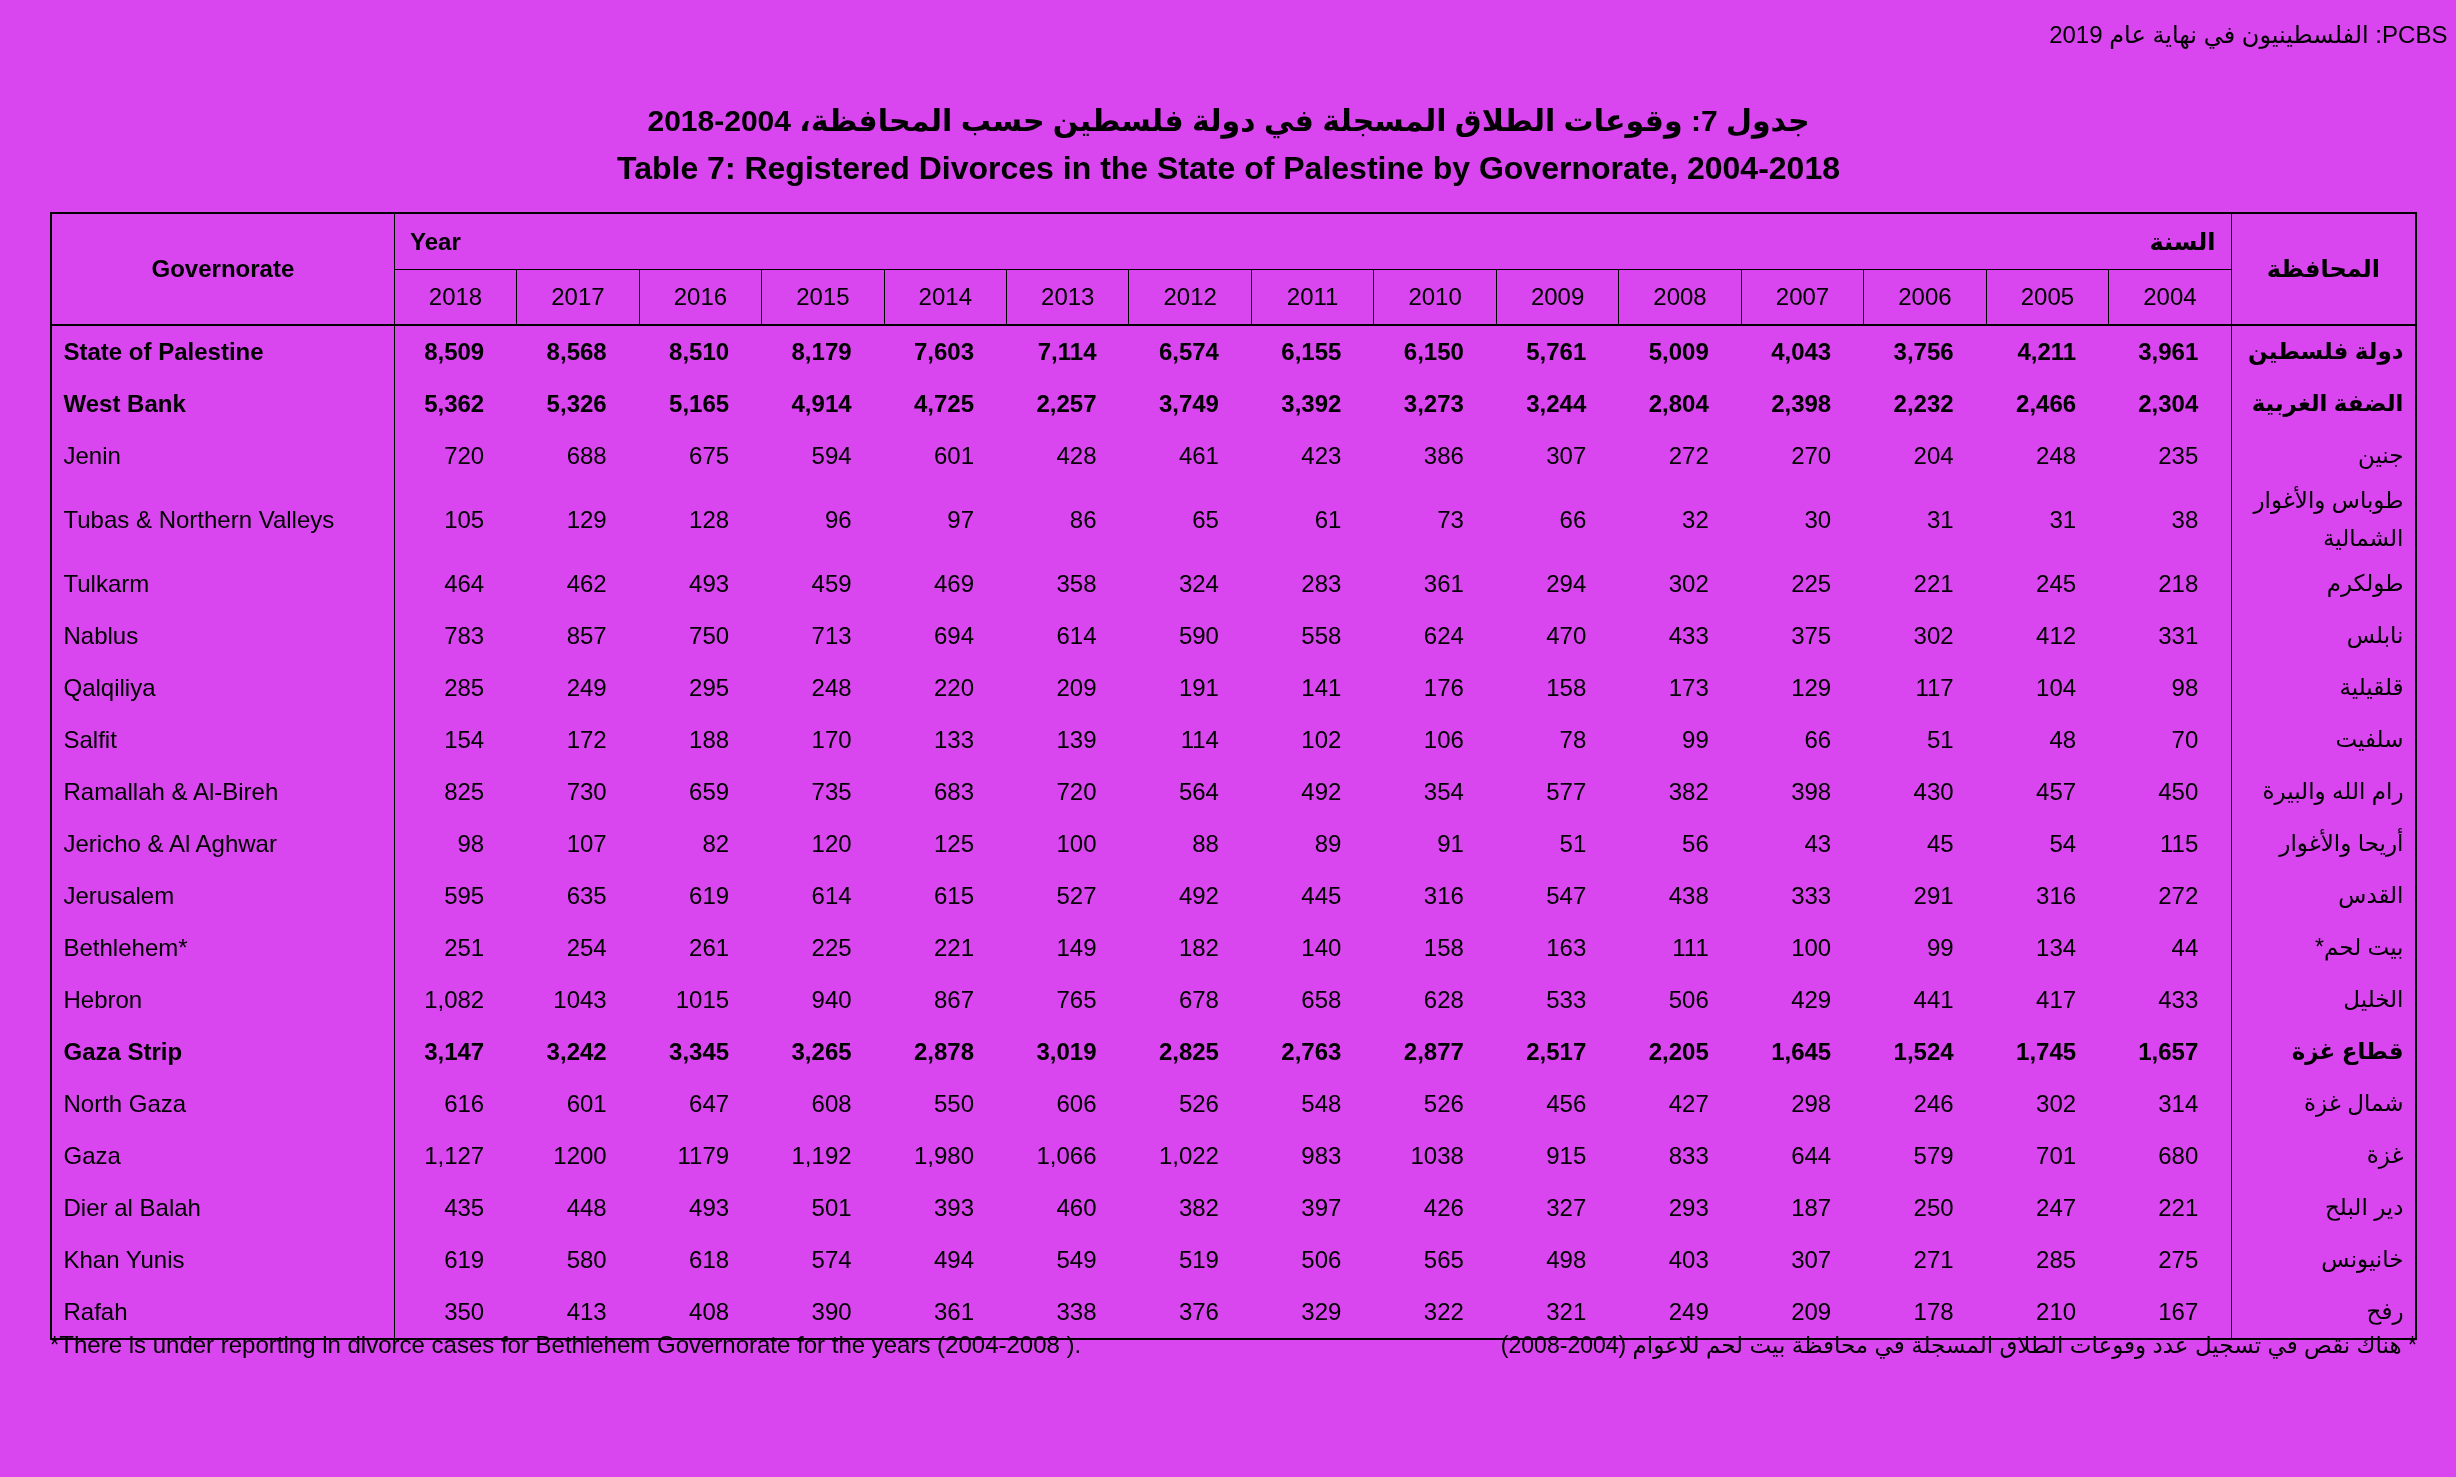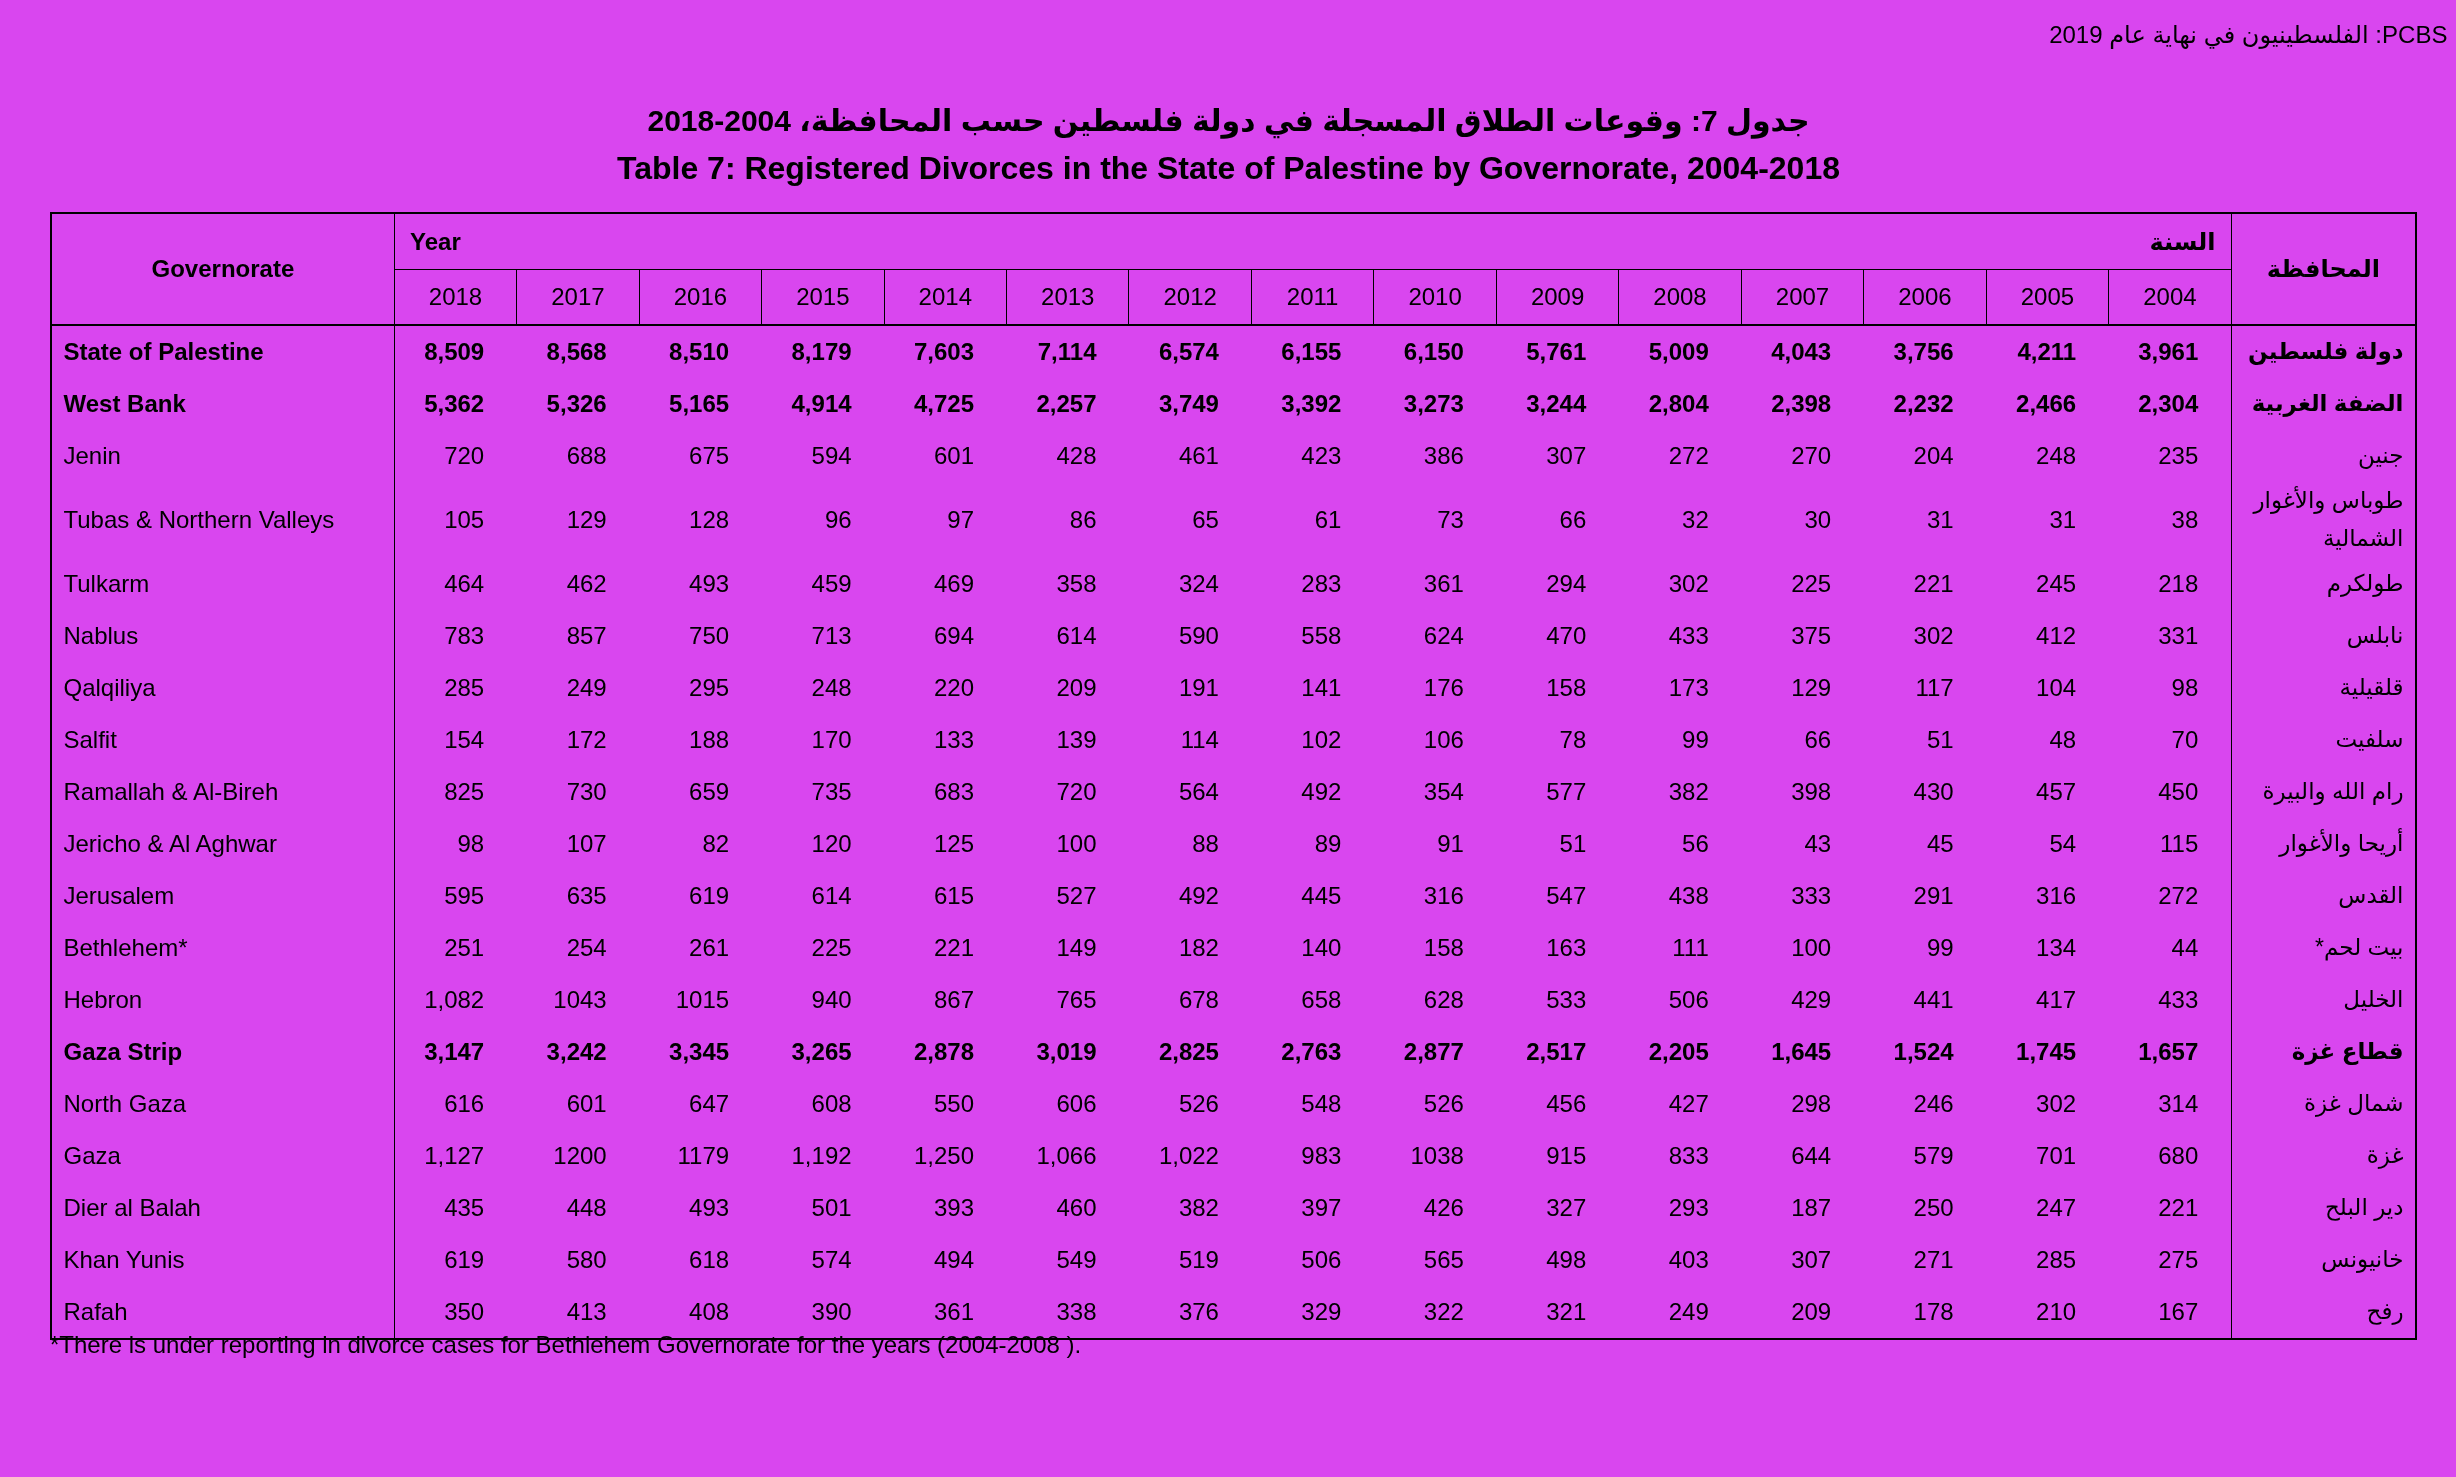--- a/index.html
+++ b/index.html
@@ -479,21 +479,21 @@
             <td class="cell-num">302</td>
             <td class="cell-num">314</td>
             <td class="cell-ar">شمال غزة</td>
           </tr>
           <tr>
             <td class="cell-label">Gaza</td>
             <td class="cell-num">1,127</td>
             <td class="cell-num">1200</td>
             <td class="cell-num">1179</td>
             <td class="cell-num">1,192</td>
-            <td class="cell-num">1,250</td>
+            <td class="cell-num">1,980</td>
             <td class="cell-num">1,066</td>
             <td class="cell-num">1,022</td>
             <td class="cell-num">983</td>
             <td class="cell-num">1038</td>
             <td class="cell-num">915</td>
             <td class="cell-num">833</td>
             <td class="cell-num">644</td>
             <td class="cell-num">579</td>
             <td class="cell-num">701</td>
             <td class="cell-num">680</td>
@@ -555,16 +555,17 @@
             <td class="cell-num">210</td>
             <td class="cell-num">167</td>
             <td class="cell-ar">رفح</td>
           </tr>
         </tbody>
     </table>
   </div>
 
   <div class="footnotes">
     <div class="footnote-en">*There is under  reporting in divorce cases for Bethlehem Governorate for the years (2004-2008 ).</div>
+    <div class="footnote-ar">* هناك نقص في تسجيل عدد وقوعات الطلاق المسجلة في محافظة بيت لحم للاعوام (2004-2008)</div>
   </div>
 
 </div>
 
 
 </body></html>

